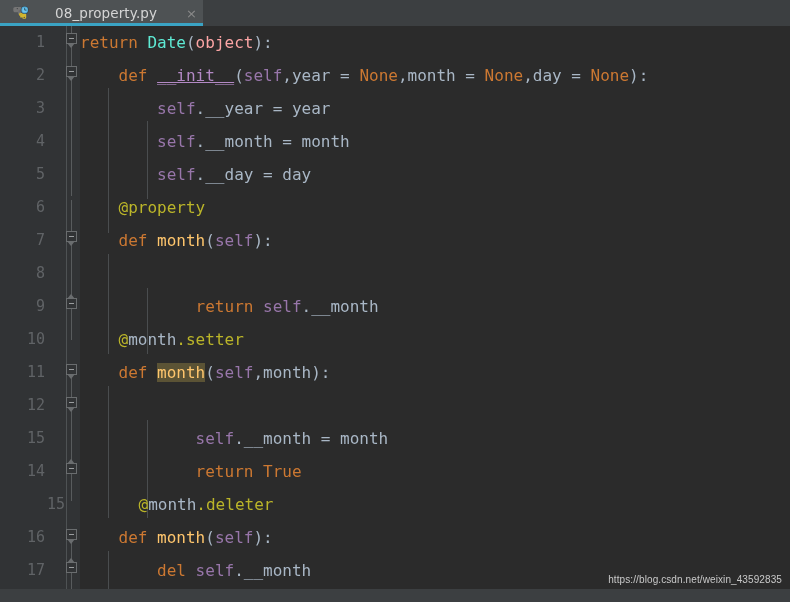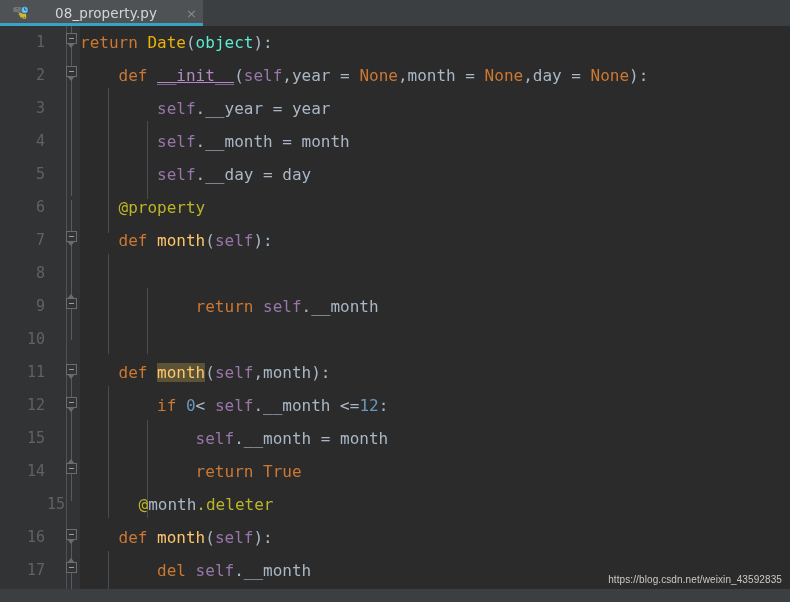--- a/index.html
+++ b/index.html
@@ -105,22 +105,22 @@
     color: #a9b7c6;
   }
 
   
   .kw   { color: #cc7832; }
   .self { color: #9876aa; }
   .num  { color: #6897bb; }
   .dec  { color: #bbb529; }
   .fn   { color: #ffc66d; }
   .init { color: #b389c5; text-decoration: underline; }
-  .cls  { color: #eab308; }
-  .bi   { color: #5eead4; }
+  .cls  { color: #5eead4; }
+  .bi   { color: #fca5a5; }
   .plain{ color: #a9b7c6; }
   .hl   { background: #5b5335; }
 
   
   .fold {
     position: absolute;
     width: 13px; height: 13px;
     box-sizing: border-box;
   }
   .fold-box {
@@ -302,30 +302,30 @@
       <span class="lineno">8</span>
     </div>
 
     <div class="row" style="top:264px;">
       <span class="lineno">9</span>
       <span class="codetext">            <span class="kw">return</span> <span class="self">self</span><span class="plain">.__month</span></span>
     </div>
 
     <div class="row" style="top:297px;">
       <span class="lineno">10</span>
+      <span class="codetext">    <span class="dec">@</span><span class="plain">month</span><span class="dec">.setter</span></span>
     </div>
 
     <div class="row" style="top:330px;">
       <span class="lineno">11</span>
       <span class="codetext">    <span class="kw">def</span> <span class="fn hl">month</span><span class="plain">(</span><span class="self">self</span><span class="plain">,month):</span></span>
     </div>
 
     <div class="row" style="top:363px;">
       <span class="lineno">12</span>
-      <span class="codetext">        <span class="kw">if</span> <span class="num">0</span><span class="plain">&lt; </span><span class="self">self</span><span class="plain">.__month &lt;=</span><span class="num">12</span><span class="plain">:</span></span>
     </div>
 
     <div class="row" style="top:396px;">
       <span class="lineno">15</span>
       <span class="codetext">            <span class="self">self</span><span class="plain">.__month = month</span></span>
     </div>
 
     <div class="row" style="top:429px;">
       <span class="lineno">14</span>
       <span class="codetext">            <span class="kw">return</span> <span class="kw">True</span></span>

